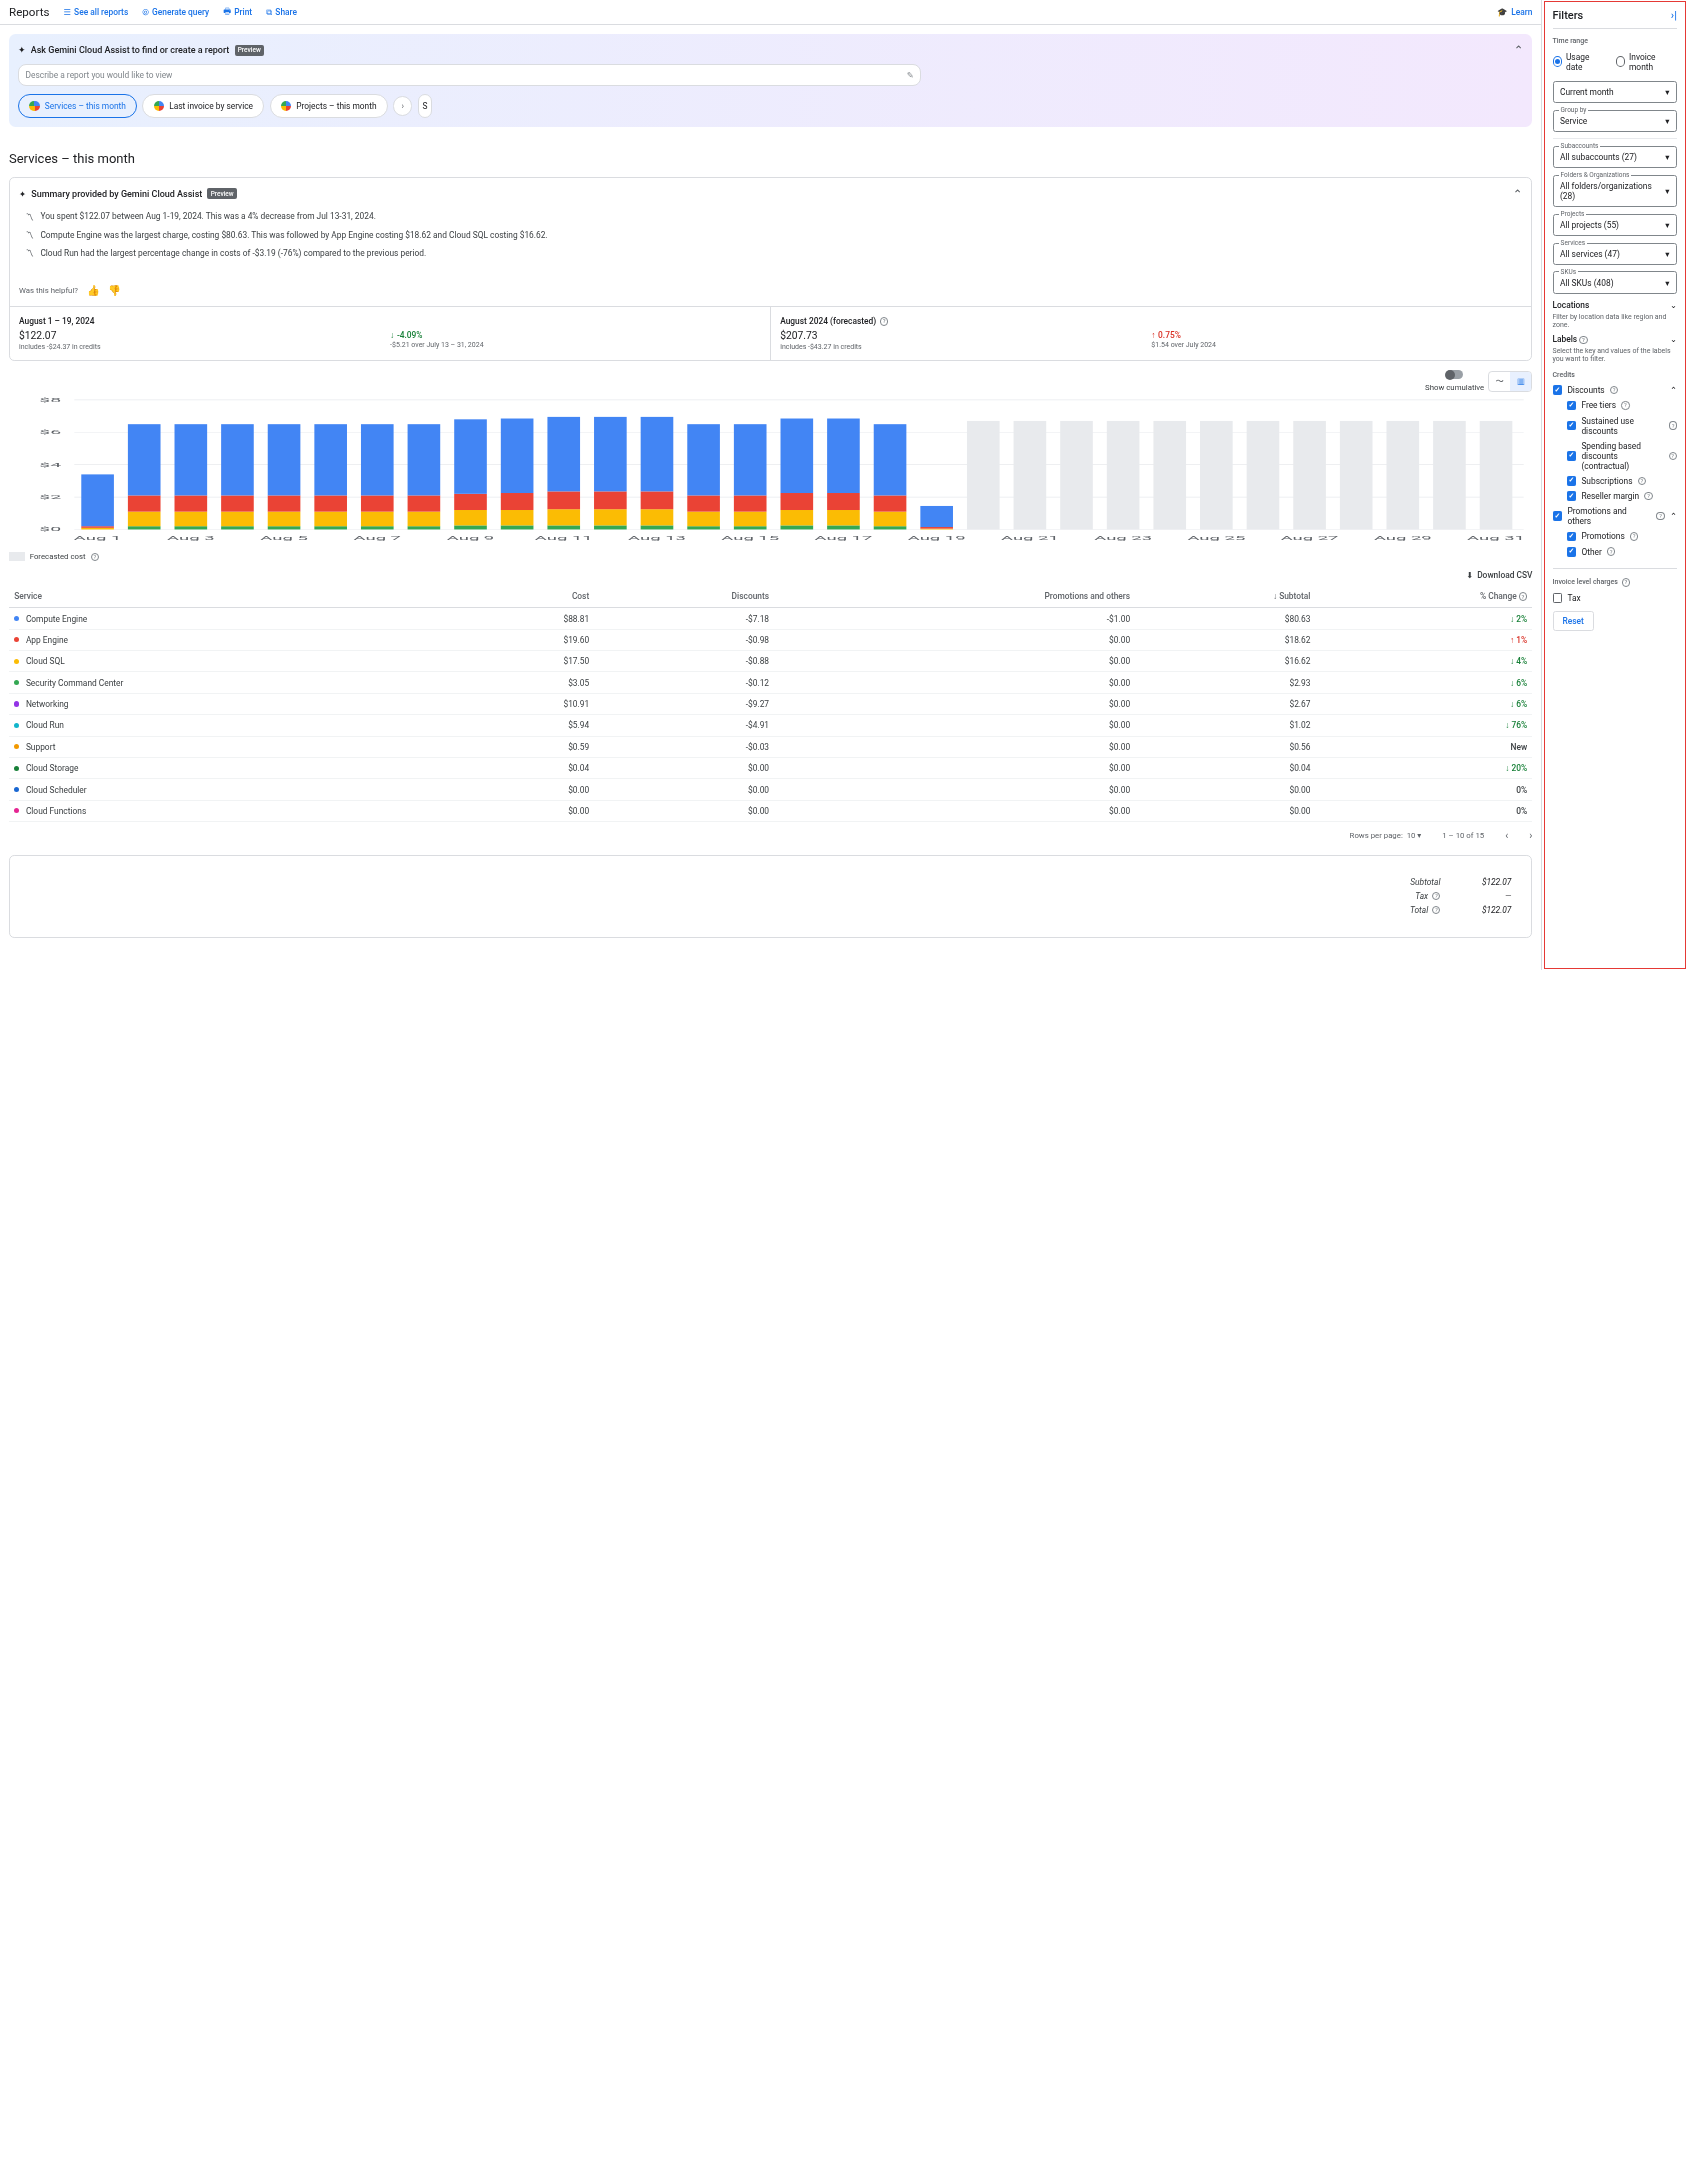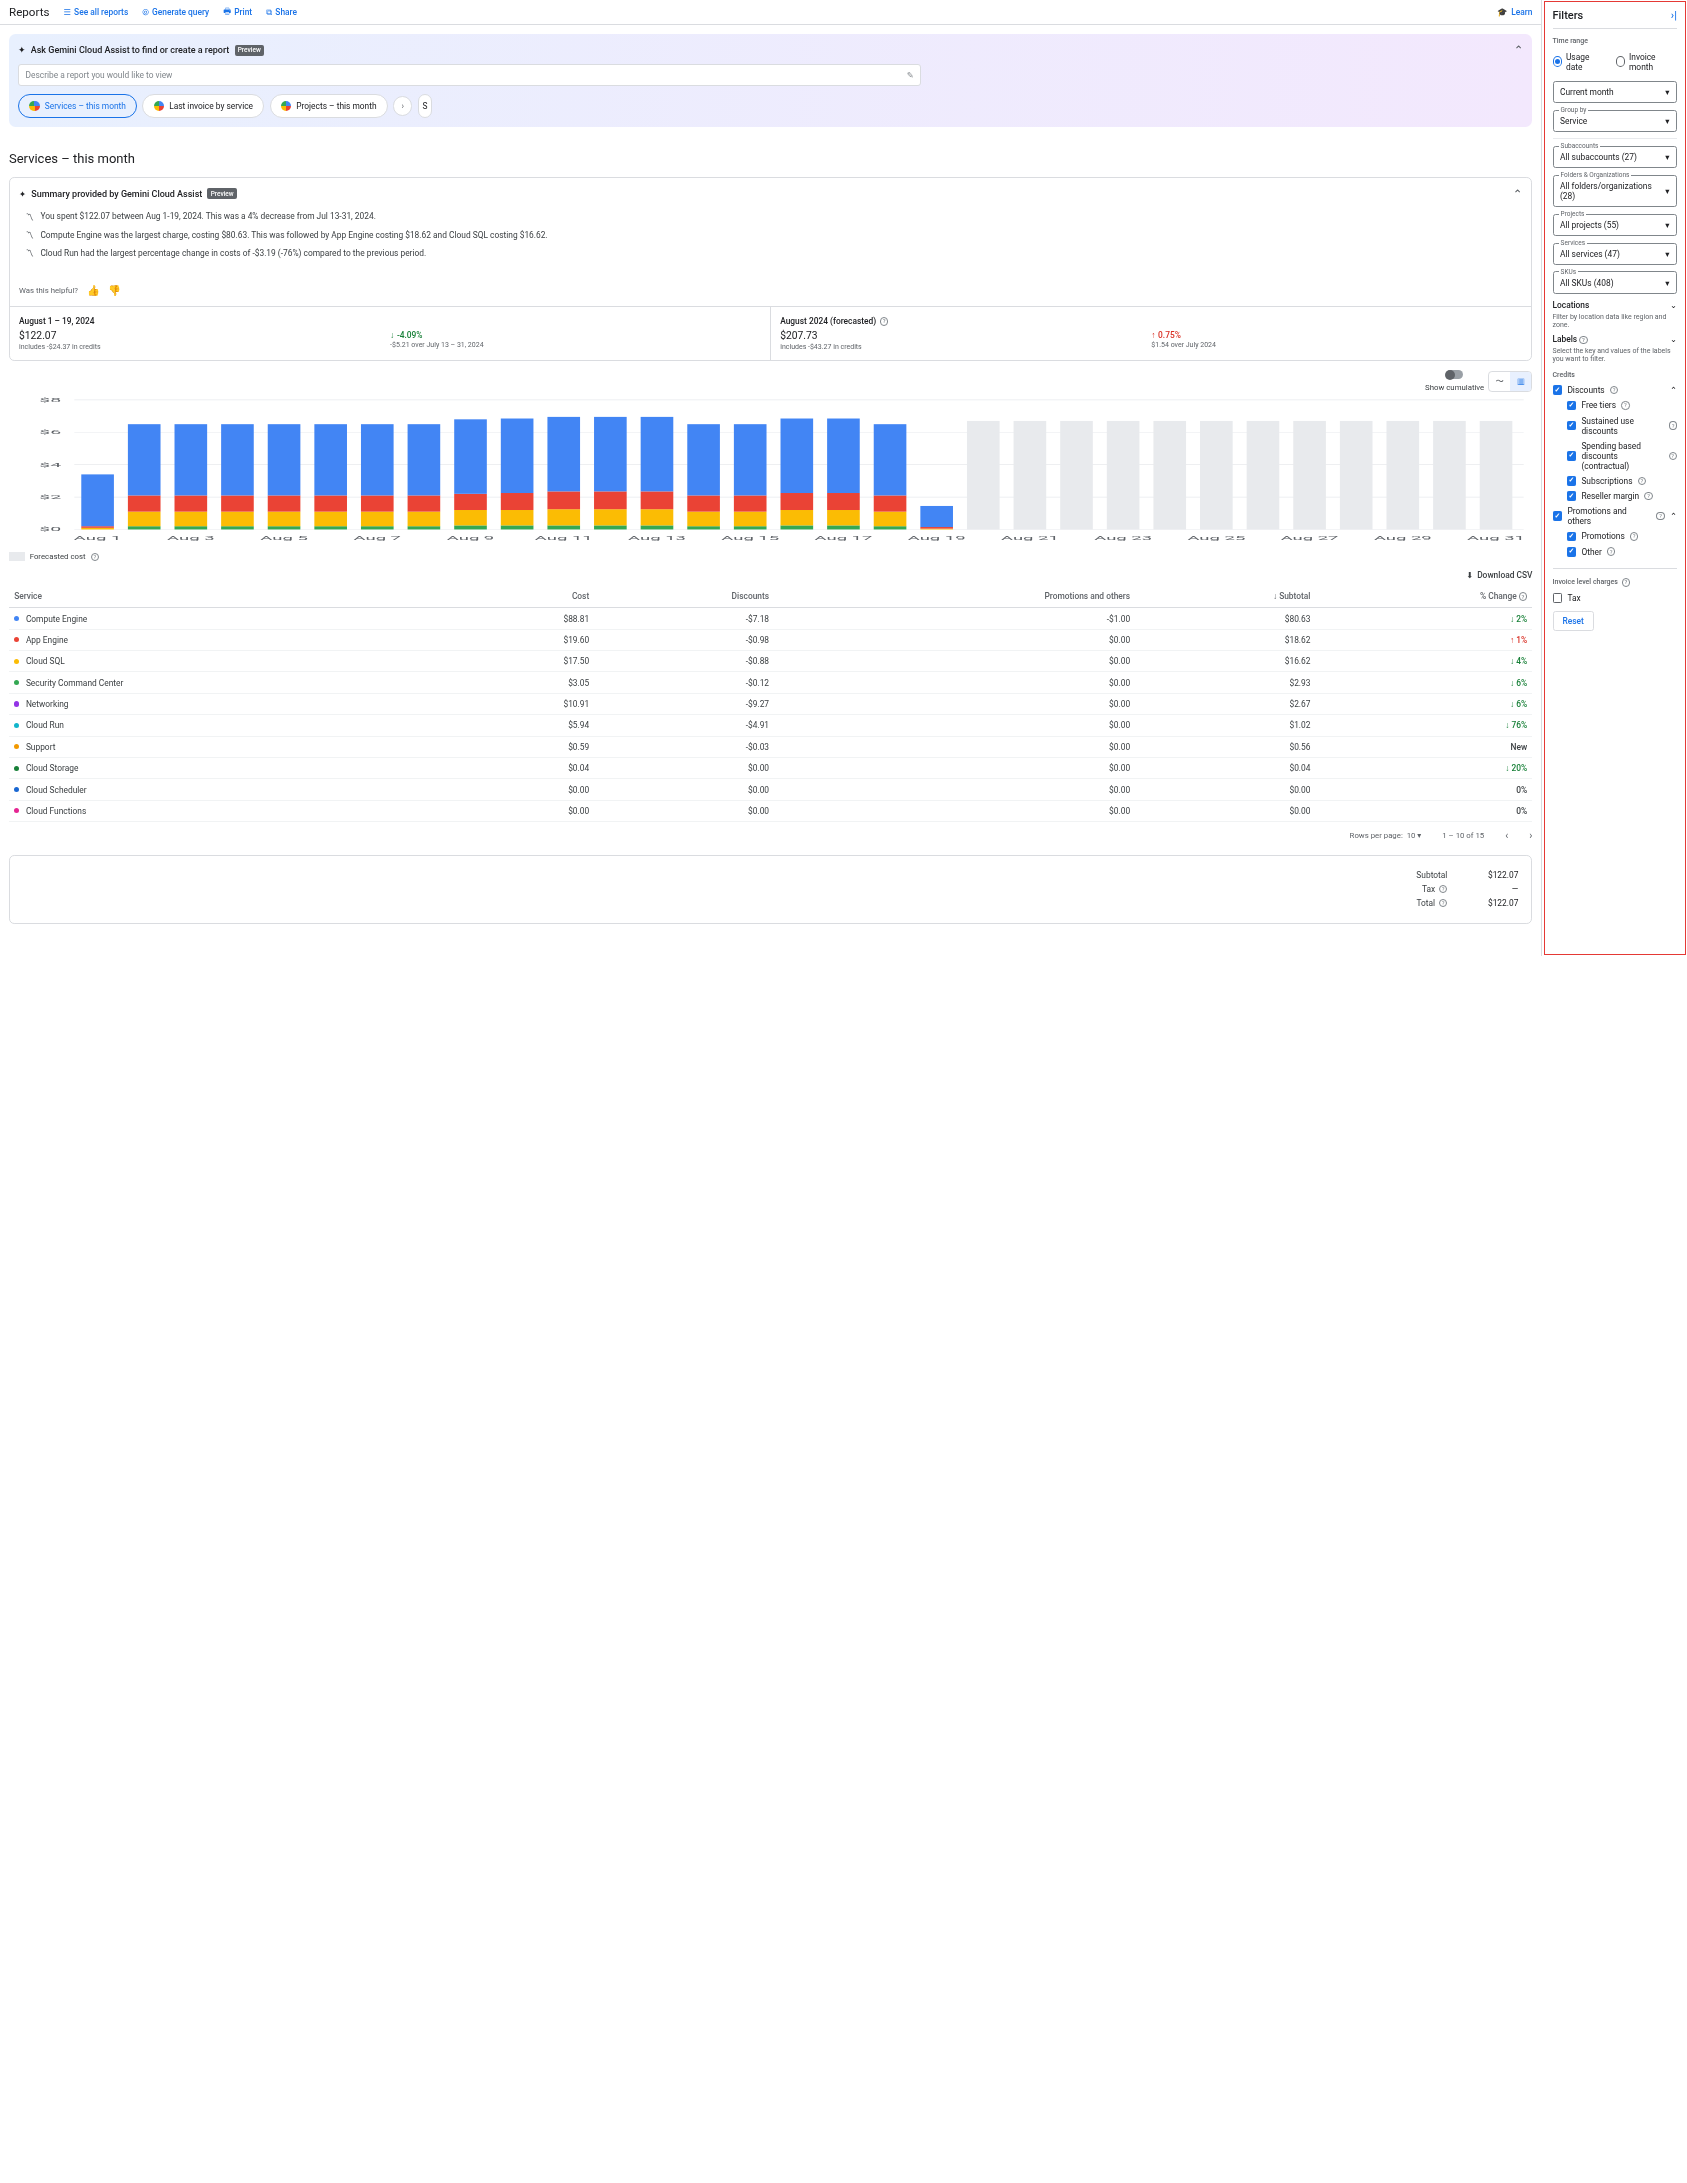--- a/index.html
+++ b/index.html
@@ -11,21 +11,21 @@
 .topbar .title { font-size: 11.6px; font-weight: 400; color: #202124; margin-right: auto; flex: 0 0 auto; }
 .topbar .tblink { color: #1a73e8; font-size: 8.4px; font-weight: 500; display: flex; align-items: center; gap: 3.2px; cursor: pointer; }
 .topbar .spacer { flex: 1; }
 .content { padding: 9px; }
 .gemini { background: linear-gradient(90deg,#e8f0fe 0%, #f3e8fd 100%); border-radius: 6.5px; padding: 9px 9px 9px 9px; position: relative; }
 .gemini-head { display: flex; align-items: center; gap: 5.2px; margin-bottom: 6.5px; }
 .gemini-head .sparkle { font-size: 9px; }
 .gemini-head .gtxt { font-size: 9px; font-weight: 500; }
 .preview-badge { background: #5f6368; color: #fff; font-size: 6.5px; padding: 1.3px 3.2px; border-radius: 1.9px; font-weight:500;}
 .chev { margin-left: auto; font-size: 11.6px; color: #5f6368; cursor:pointer;}
-.gemini-input { background: #fff; border: 0.6px solid #dadce0; border-radius: 3px; padding: 5.2px 6.5px; color: #80868b; display:flex; align-items:center; width: 60%; }
+.gemini-input { background: #fff; border: 0.6px solid #dadce0; border-radius: 8px; padding: 5.2px 6.5px; color: #80868b; display:flex; align-items:center; width: 60%; }
 .gemini-input .pencil { margin-left:auto; color:#80868b;}
 .chips { display: flex; gap: 5.2px; margin-top: 7.8px; align-items: center; }
 .chip { background: #fff; border: 0.6px solid #dadce0; border-radius: 14px; padding: 5.8px 10.3px; display: flex; align-items: center; gap: 5.2px; cursor: pointer; font-size: 8.4px; white-space: nowrap; }
 .chip.selected { border: 0.6px solid #1a73e8; background: #e8f0fe; color:#1a73e8;}
 .chip .glogo { width:10.3px; height:10.3px; border-radius:50%; background: conic-gradient(#4285f4 0 25%, #ea4335 0 50%, #fbbc04 0 75%, #34a853 0 100%); }
 .chiparrow { width:19.4px; height:19.4px; border-radius:50%; background:#fff; border:0.6px solid #dadce0; display:flex;align-items:center;justify-content:center; color:#5f6368; cursor:pointer;}
 h2.report-title { font-size: 13px; font-weight: 400; margin: 15.5px 9px 10.3px; }
 .card { border: 0.6px solid #dadce0; border-radius: 5.2px; margin: 0 9px 9px; }
 .card-inner { padding: 9px; }
 .summary-head { display:flex; align-items:center; gap:5.2px; }
@@ -62,21 +62,21 @@
 table.data th:first-child { text-align:left;}
 table.data td { text-align:right; padding:5.2px 5.2px; border-bottom:0.6px solid #f1f3f4; color:#3c4043;}
 table.data td:first-child { text-align:left;}
 table.data .svc { display:flex; align-items:center; gap:6.5px;}
 .dot { width:5.2px;height:5.2px;border-radius:50%; display:inline-block;}
 .chg { display:inline-flex; align-items:center; gap:1.9px; font-weight:500;}
 .chg.down{color:#188038;} .chg.up{color:#d93025;} .chg.neutral{color:#3c4043;}
 .pager { display:flex; justify-content:flex-end; align-items:center; gap:21px; padding:6.5px 9px; color:#5f6368; font-size:7.8px;}
 .pager .pp { display:flex; align-items:center; gap:3.9px;}
 .pager .arrow { font-size:10.3px; cursor:pointer;}
-.totals { border:0.6px solid #dadce0; border-radius:5.2px; margin:6.5px 9px; padding:13px; }
+.totals { border:0.6px solid #dadce0; border-radius:5.2px; margin:6.5px 9px; padding:20px;font-style:italic; }
 .totals .trow { display:flex; justify-content:flex-end; gap:26px; font-size:8.4px; padding:1.9px 0;}
 .totals .tlabel { display:flex; align-items:center; gap:3.9px; min-width:58px; justify-content:flex-end; color:#3c4043;}
 .totals .tval { min-width:45px; text-align:right;}
 
 .sb-title { display:flex; justify-content:space-between; align-items:center; font-size:11px; font-weight:500; padding-bottom:6.5px; border-bottom:0.6px solid #dadce0;}
 .sb-sec-label { font-size:7px; color:#5f6368; margin:7.8px 0 3.9px; font-weight:500;}
 .sb-radio { display:flex; align-items:center; gap:3.9px; font-size:8.4px; padding:2.6px 0;}
 .sb-radio .r { width:10.3px;height:10.3px;border:1.3px solid #5f6368;border-radius:50%; display:inline-flex;align-items:center;justify-content:center;}
 .sb-radio.checked .r { border-color:#1a73e8;}
 .sb-radio.checked .r::after{content:'';width:5.2px;height:5.2px;border-radius:50%;background:#1a73e8;}

